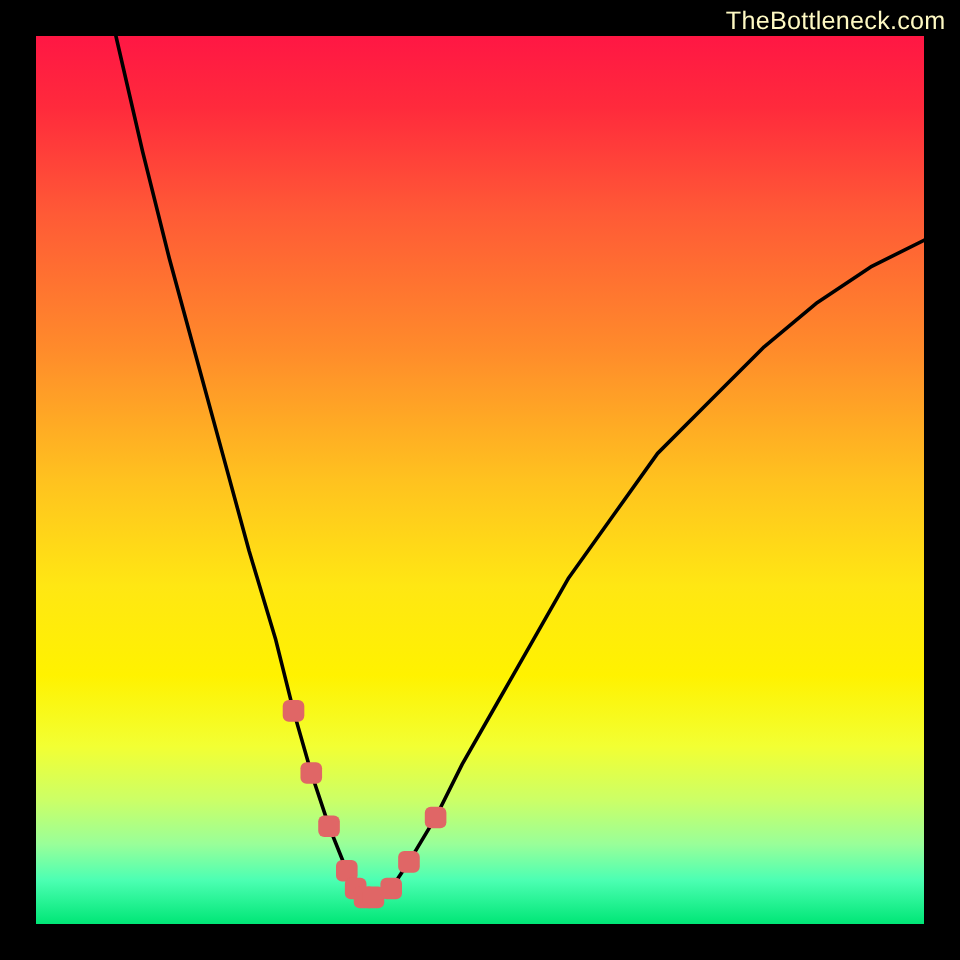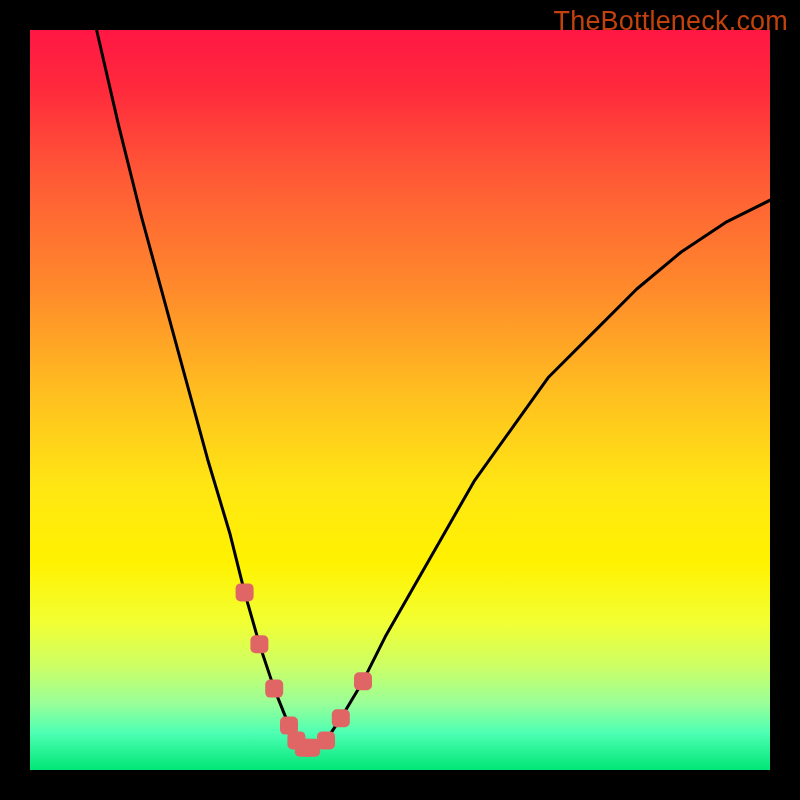--- a/index.html
+++ b/index.html
@@ -23,22 +23,22 @@
     position: absolute;
     left: 0;
     top: 0;
     width: 740px;
     height: 740px;
   }
   .watermark {
     position: absolute;
     top: 6px;
     right: 12px;
-    color: #c2410c;
-    font-size: 27px;
+    color: #fef9c3;
+    font-size: 21px;
     font-weight: 500;
     letter-spacing: 0.2px;
   }
 </style>
 </head>
 <body>
 
 <div class="frame">
   <svg class="plot-area" viewBox="0 0 740 740" preserveAspectRatio="none">
     <defs>

